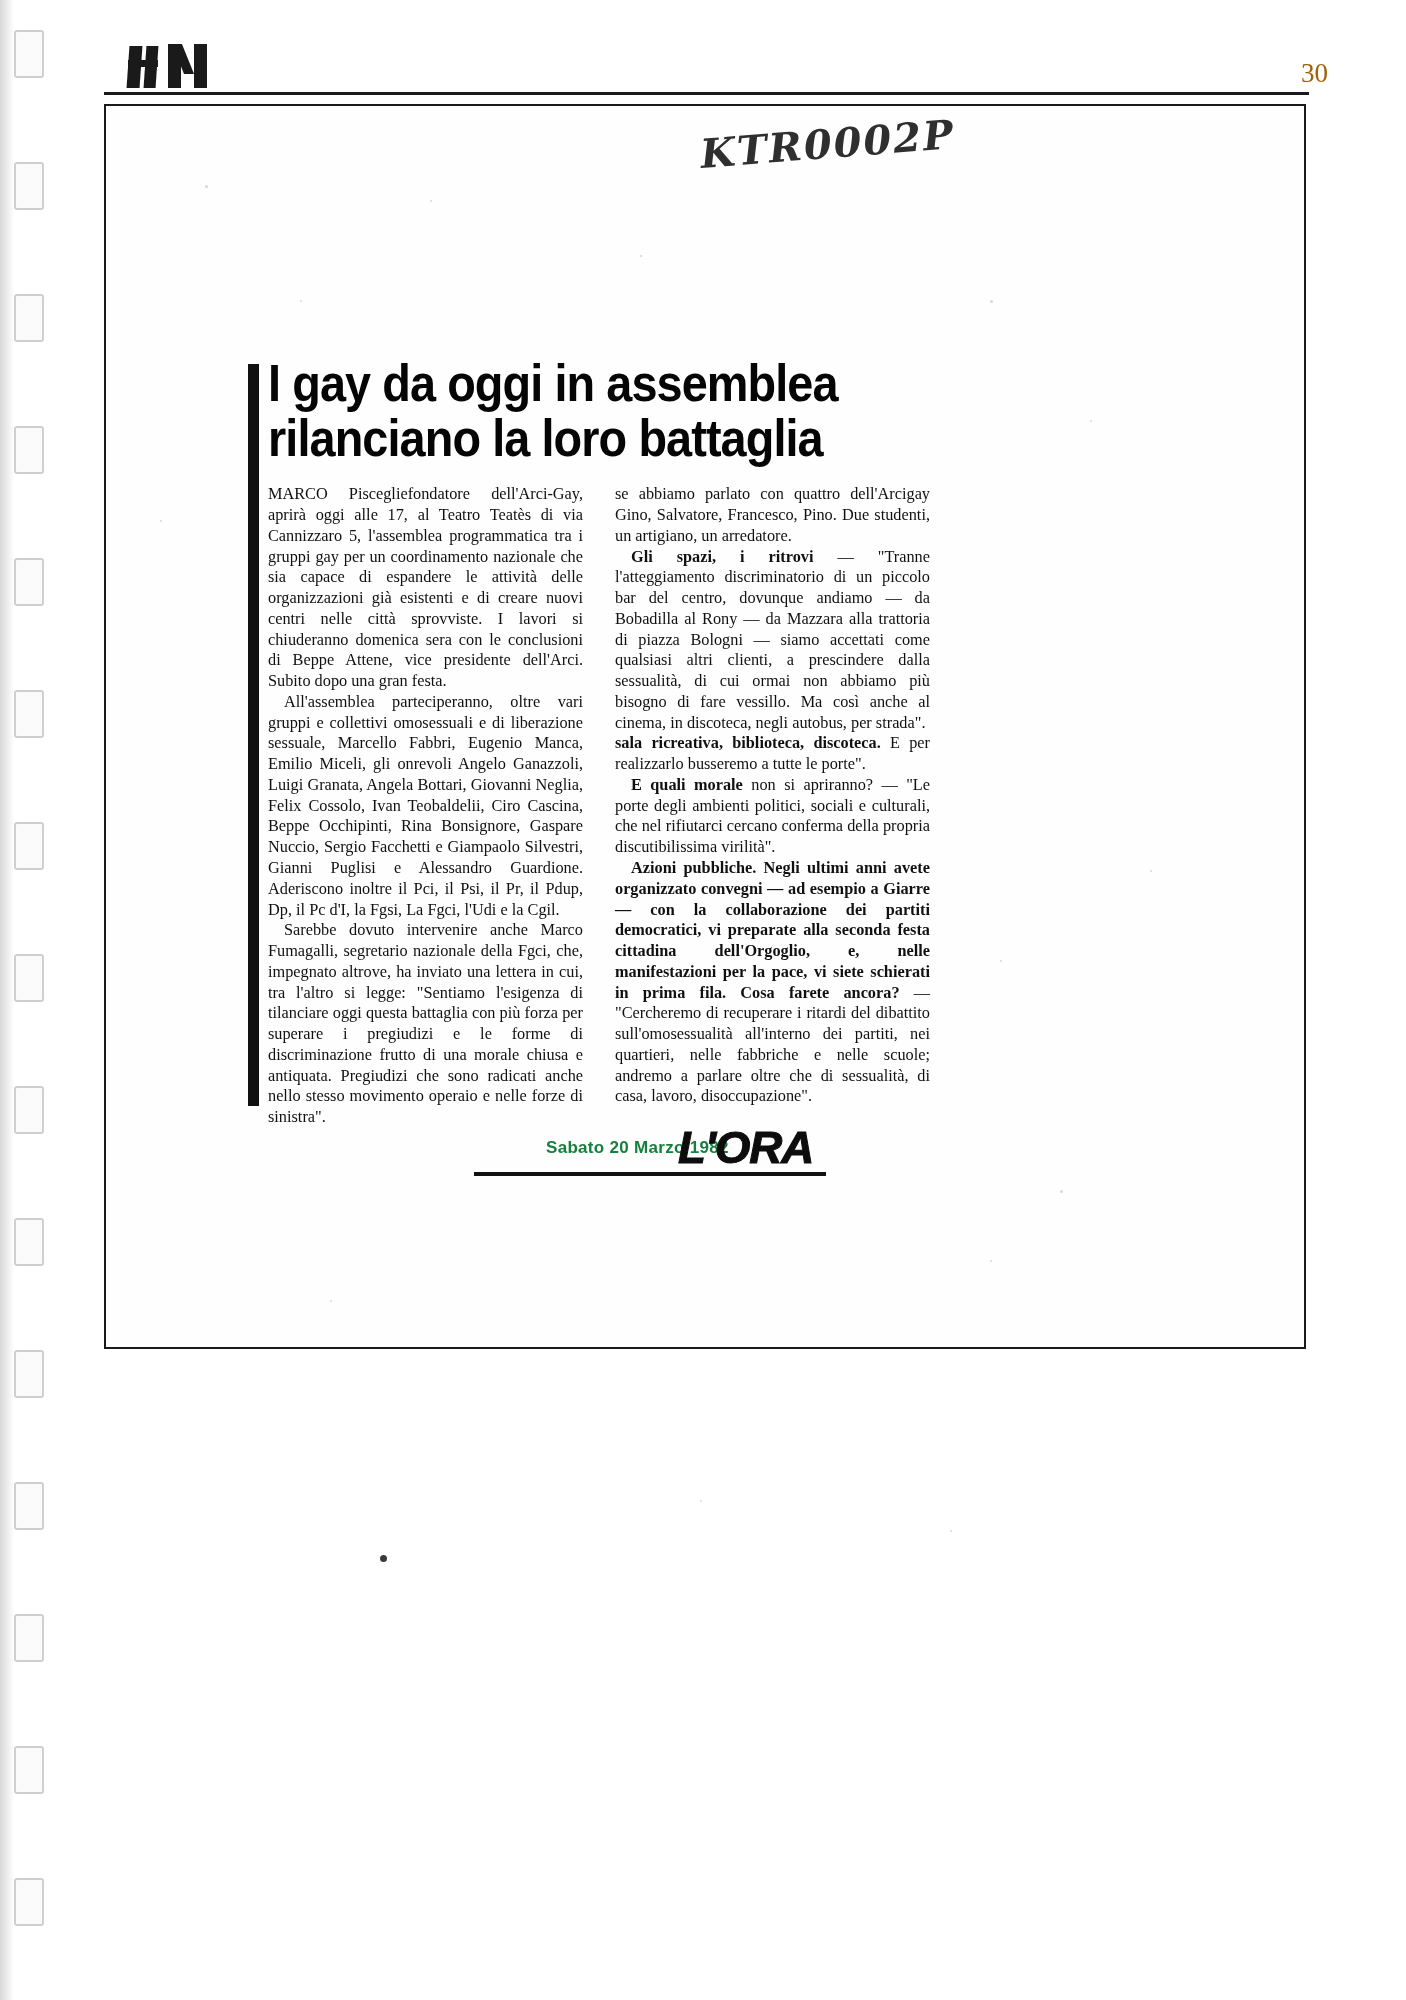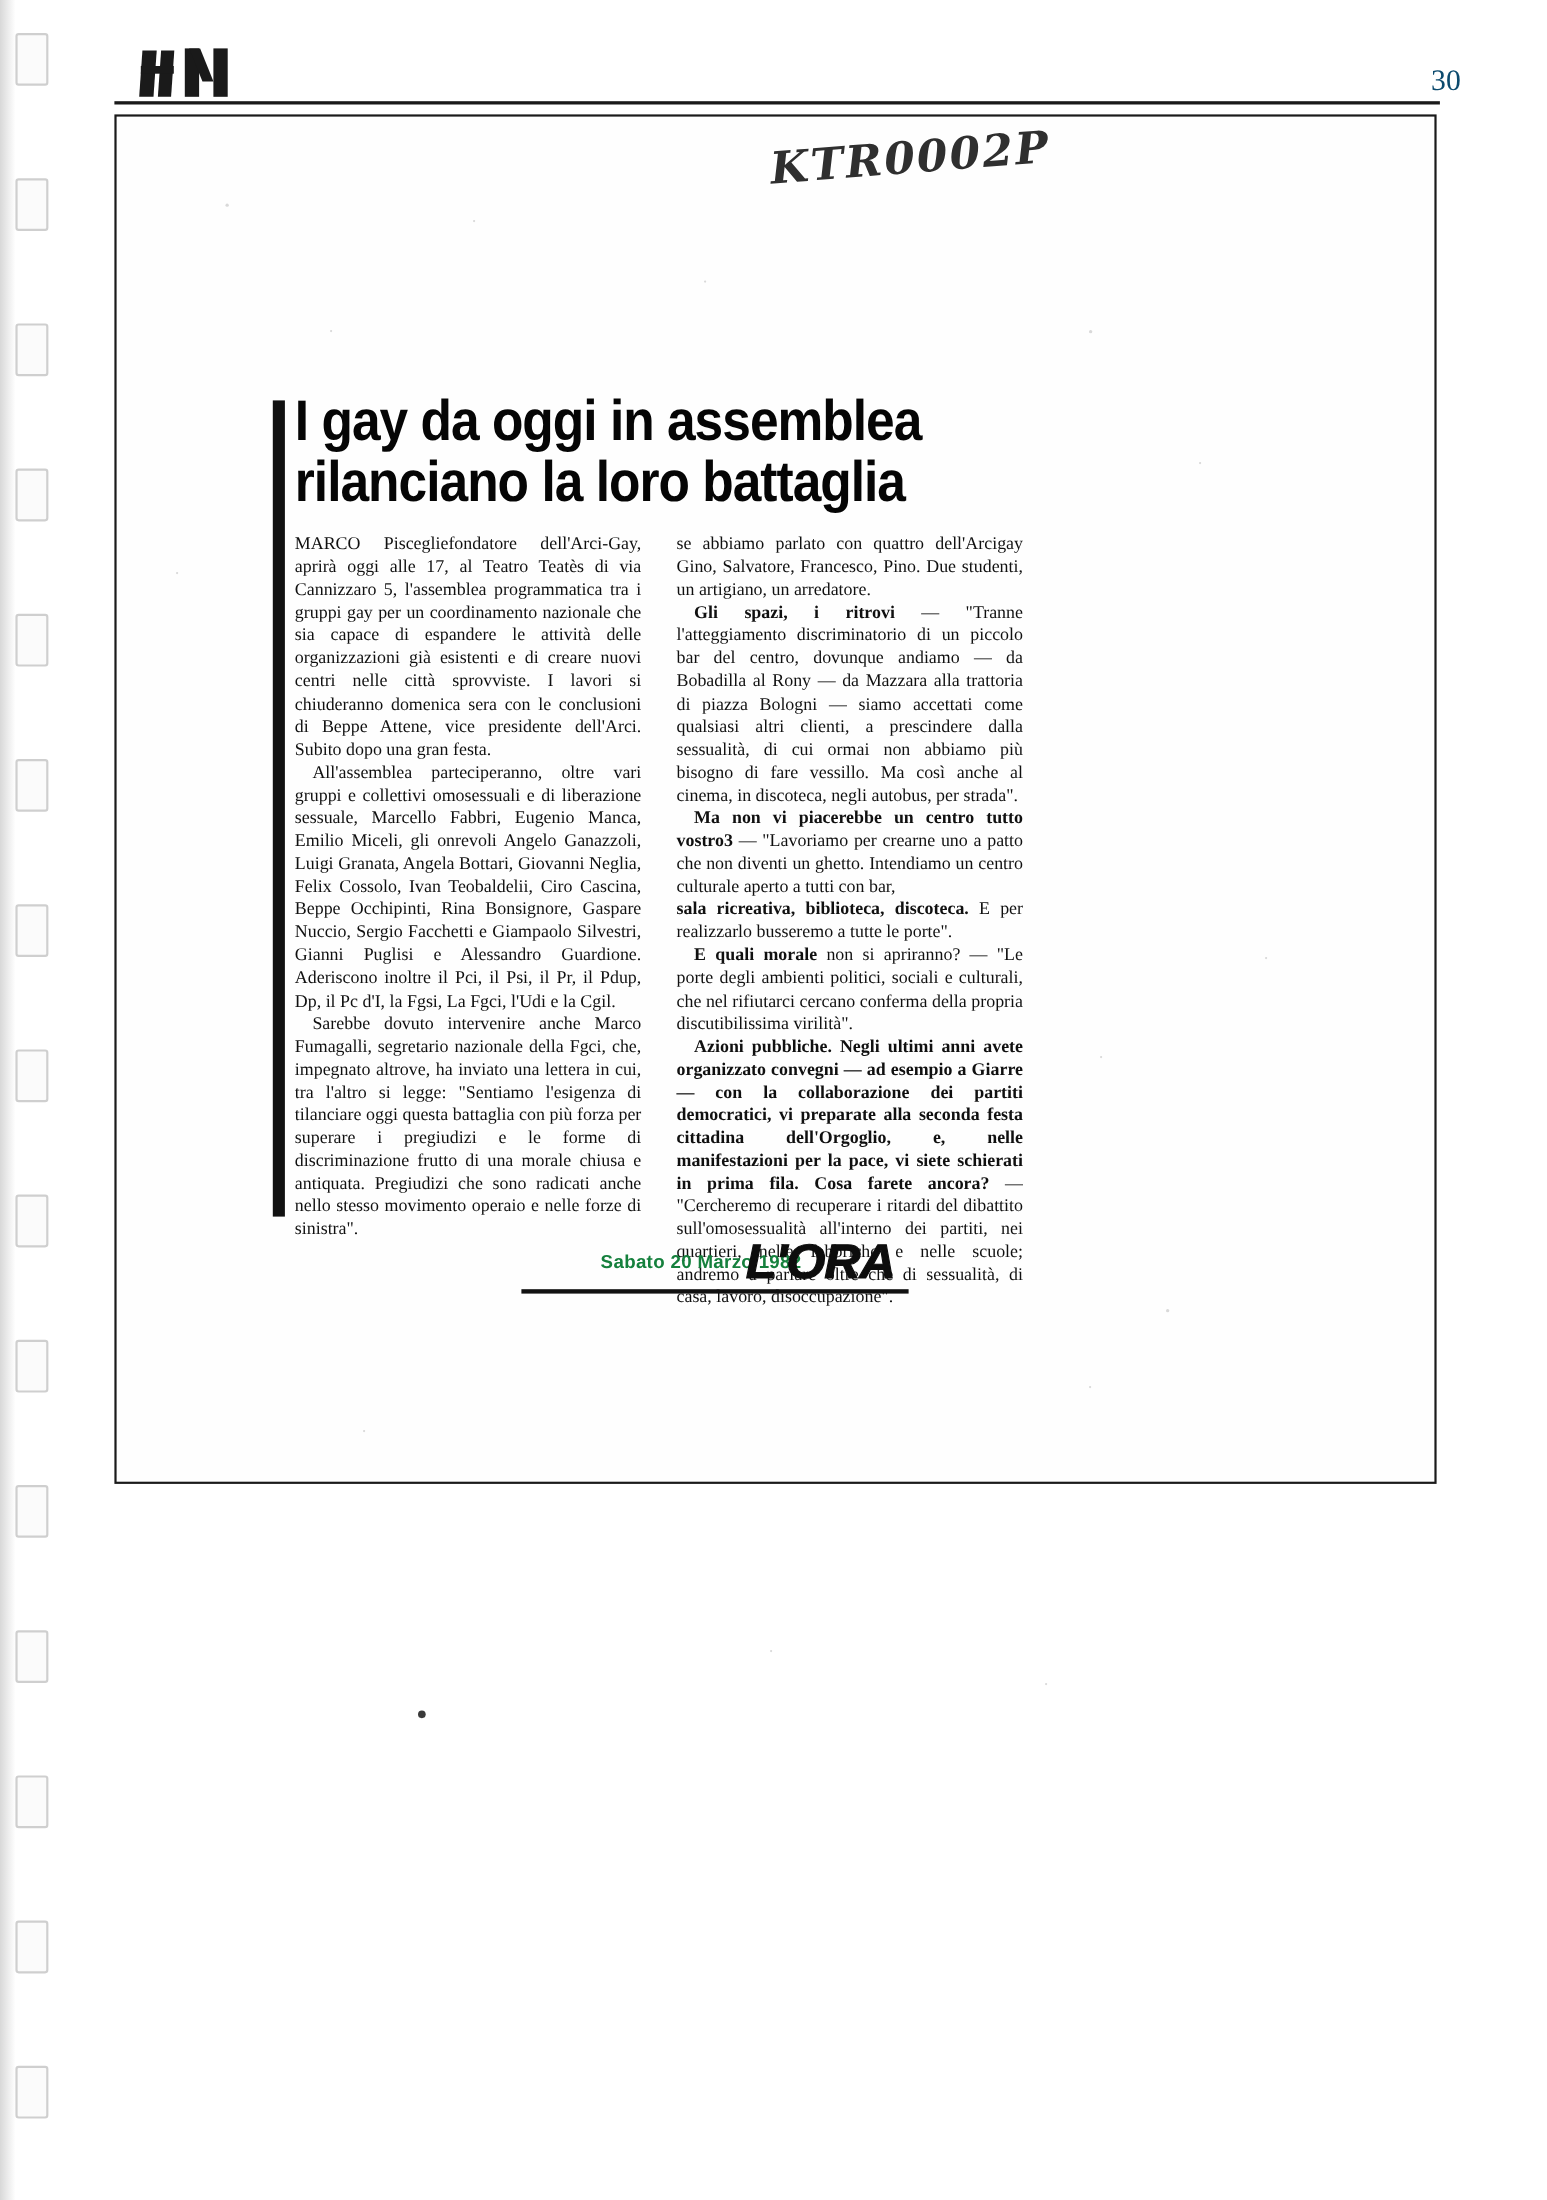--- a/index.html
+++ b/index.html
@@ -54,21 +54,21 @@
   }
   .masthead-logo .bar {
     position: absolute;
     background: #1a1a1a;
   }
   .page-number {
     position: absolute;
     right: 78px;
     top: 58px;
     font-size: 27px;
-    color: #0c4a6e;
+    color: #a16207;
     font-family: "Liberation Serif", serif;
   }
   .rule-top {
     position: absolute;
     left: 104px;
     top: 92px;
     width: 1205px;
     height: 3px;
     background: #1a1a1a;
   }
@@ -274,21 +274,20 @@
 
       <div class="columns">
         <div class="col">
           <p class="noindent">MARCO Piscegliefondatore dell'Arci-Gay, aprirà oggi alle 17, al Teatro Teatès di via Cannizzaro 5, l'assemblea programmatica tra i gruppi gay per un coordinamento nazionale che sia capace di espandere le attività delle organizzazioni già esistenti e di creare nuovi centri nelle città sprovviste. I lavori si chiuderanno domenica sera con le conclusioni di Beppe Attene, vice presidente dell'Arci. Subito dopo una gran festa.</p>
           <p>All'assemblea parteciperanno, oltre vari gruppi e collettivi omosessuali e di liberazione sessuale, Marcello Fabbri, Eugenio Manca, Emilio Miceli, gli onrevoli Angelo Ganazzoli, Luigi Granata, Angela Bottari, Giovanni Neglia, Felix Cossolo, Ivan Teobaldelii, Ciro Cascina, Beppe Occhipinti, Rina Bonsignore, Gaspare Nuccio, Sergio Facchetti e Giampaolo Silvestri, Gianni Puglisi e Alessandro Guardione. Aderiscono inoltre il Pci, il Psi, il Pr, il Pdup, Dp, il Pc d'I, la Fgsi, La Fgci, l'Udi e la Cgil.</p>
           <p>Sarebbe dovuto intervenire anche Marco Fumagalli, segretario nazionale della Fgci, che, impegnato altrove, ha inviato una lettera in cui, tra l'altro si legge: "Sentiamo l'esigenza di tilanciare oggi questa battaglia con più forza per superare i pregiudizi e le forme di discriminazione frutto di una morale chiusa e antiquata. Pregiudizi che sono radicati anche nello stesso movimento operaio e nelle forze di sinistra".</p>
         </div>
         <div class="col" id="colTwo">
             <p class="noindent">se abbiamo parlato con quattro dell'Arcigay Gino, Salvatore, Francesco, Pino. Due studenti, un artigiano, un arredatore.</p>
             <p><b>Gli spazi, i ritrovi</b> — "Tranne l'atteggiamento discriminatorio di un piccolo bar del centro, dovunque andiamo — da Bobadilla al Rony — da Mazzara alla trattoria di piazza Bologni — siamo accettati come qualsiasi altri clienti, a prescindere dalla sessualità, di cui ormai non abbiamo più bisogno di fare vessillo. Ma così anche al cinema, in discoteca, negli autobus, per strada".</p>
-            <p><b>Ma non vi piacerebbe un centro tutto vostro3</b> — "Lavoriamo per crearne uno a patto che non diventi un ghetto. Intendiamo un centro culturale aperto a tutti con bar, </p>
             <p class="noindent"><b>sala ricreativa, biblioteca, discoteca.</b> E per realizzarlo busseremo a tutte le porte".</p>
             <p><b>E quali morale</b> non si apriranno? — "Le porte degli ambienti politici, sociali e culturali, che nel rifiutarci cercano conferma della propria discutibilissima virilità".</p>
             <p><b>Azioni pubbliche. Negli ultimi anni avete organizzato convegni — ad esempio a Giarre — con la collaborazione dei partiti democratici, vi preparate alla seconda festa cittadina dell'Orgoglio, e, nelle manifestazioni per la pace, vi siete schierati in prima fila. Cosa farete ancora?</b> — "Cercheremo di recuperare i ritardi del dibattito sull'omosessualità all'interno dei partiti, nei quartieri, nelle fabbriche e nelle scuole; andremo a parlare oltre che di sessualità, di casa, lavoro, disoccupazione".</p>
           </div>
       </div>
 
     </div>
   </div>
 
   <div class="clip-footer">

